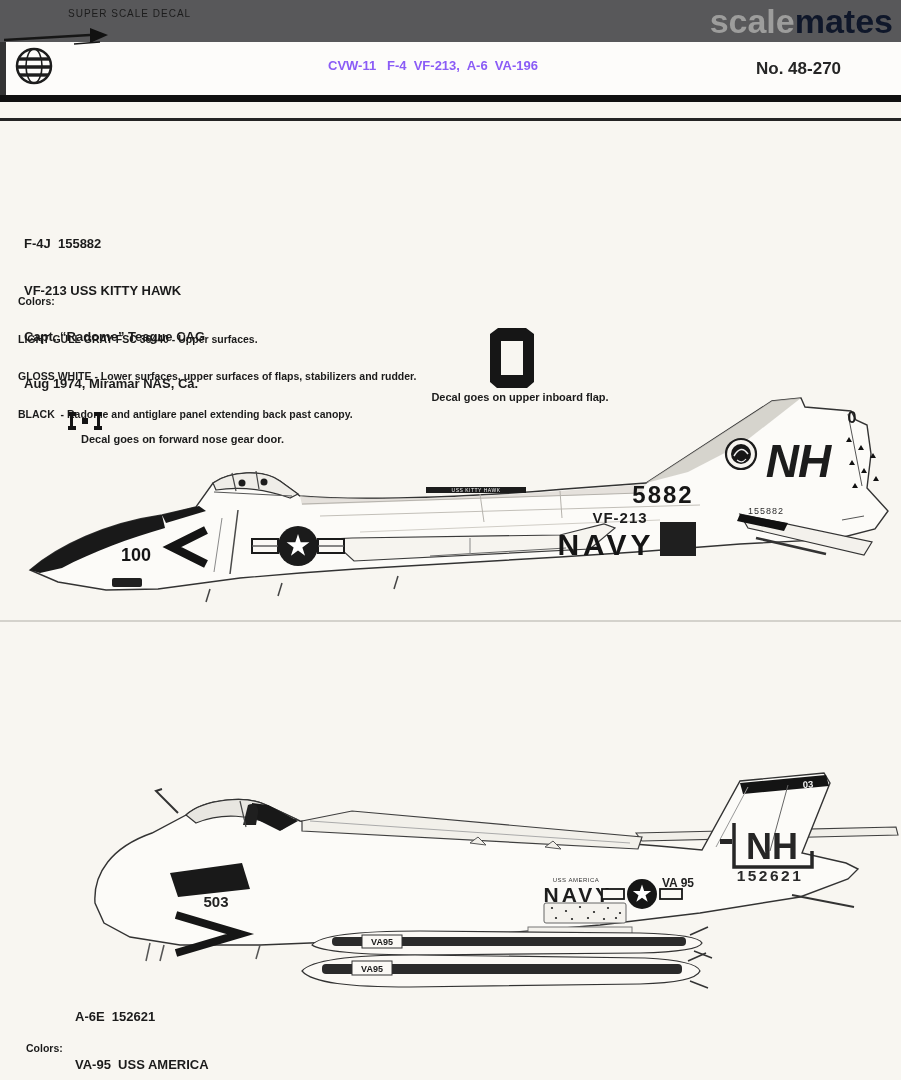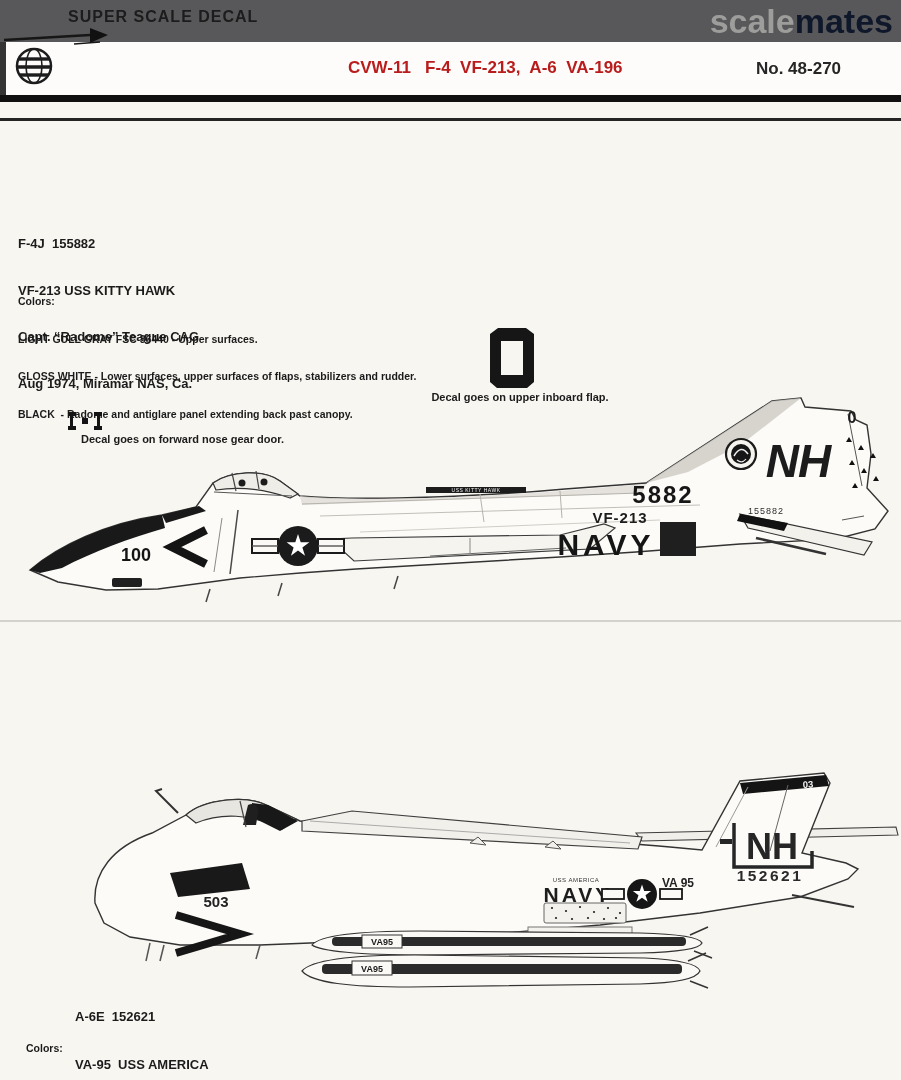--- a/index.html
+++ b/index.html
@@ -1,36 +1,36 @@
 <!DOCTYPE html>
 <html><head>
 <meta charset="utf-8">
 <style>
   html,body{margin:0;padding:0;background:#e8e8e8;}
   .sheet{position:relative;width:901px;height:1080px;background:#f8f6f1;overflow:hidden;
          font-family:"Liberation Sans",sans-serif;color:#1e1e1e;}
   .abs{position:absolute;}
   
   .topbar{left:0;top:0;width:901px;height:42px;background:#58585a;}
-  .topbar-label{left:68px;top:8px;font-size:16px;font-weight:bold;letter-spacing:1px;color:#1c1c1c;white-space:pre;}
+  .topbar-label{left:68px;top:8px;font-size:10px;font-weight:normal;letter-spacing:1px;color:#1c1c1c;white-space:pre;}
   .watermark{right:8px;top:2px;font-size:34px;font-weight:bold;letter-spacing:0px;}
   
   .headstrip{left:0;top:42px;width:901px;height:54px;background:#fdfcfa;}
   .edge-sliver{left:0;top:42px;width:6px;height:54px;background:#343434;}
-  .title{left:348px;top:58px;font-size:17px;font-weight:bold;color:#b91c1c;white-space:pre;}
+  .title{left:328px;top:58px;font-size:13px;font-weight:bold;color:#8b5cf6;white-space:pre;}
   .sheetno{left:712px;top:59px;font-size:17px;font-weight:bold;color:#262626;white-space:pre;margin-left:44px;}
   .logo-text{left:42px;top:46px;font-family:"Liberation Serif",serif;font-style:italic;font-weight:bold;
              color:#2a2a2a;line-height:13.5px;font-size:13px;white-space:pre;}
   .logo-text .l3{font-size:12px;}
   .logo-text .inc{font-size:8px;}
   .rule-thick{left:0;top:95px;width:901px;height:7px;background:#101010;}
   .rule-thin{left:0;top:118px;width:901px;height:3px;background:#242424;}
   .seam{left:0;top:620px;width:901px;height:2px;background:#bdbbb4;opacity:.6;}
   
-  .f4-info{left:18px;top:205px;font-size:13px;font-weight:bold;line-height:15.5px;white-space:pre;color:#1b1b1b;}
+  .f4-info{left:24px;top:205px;font-size:13px;font-weight:bold;line-height:15.5px;white-space:pre;color:#1b1b1b;}
   .f4-colors{left:18px;top:270px;font-size:10.5px;font-weight:bold;line-height:12.5px;white-space:pre;color:#1b1b1b;}
   .flap-caption{left:415px;top:391px;width:210px;text-align:center;font-size:11px;font-weight:bold;color:#1b1b1b;}
   .nose-caption{left:58px;top:433px;font-size:11px;font-weight:bold;color:#1b1b1b;margin-left:23px;}
   .a6-info{left:75px;top:977px;font-size:13px;font-weight:bold;line-height:16px;white-space:pre;color:#1b1b1b;}
   .a6-colors{left:26px;top:1017px;font-size:10.5px;font-weight:bold;line-height:12.5px;white-space:pre;color:#1b1b1b;}
   svg text{font-family:"Liberation Sans",sans-serif;}
 </style>
 </head>
 <body>
 

